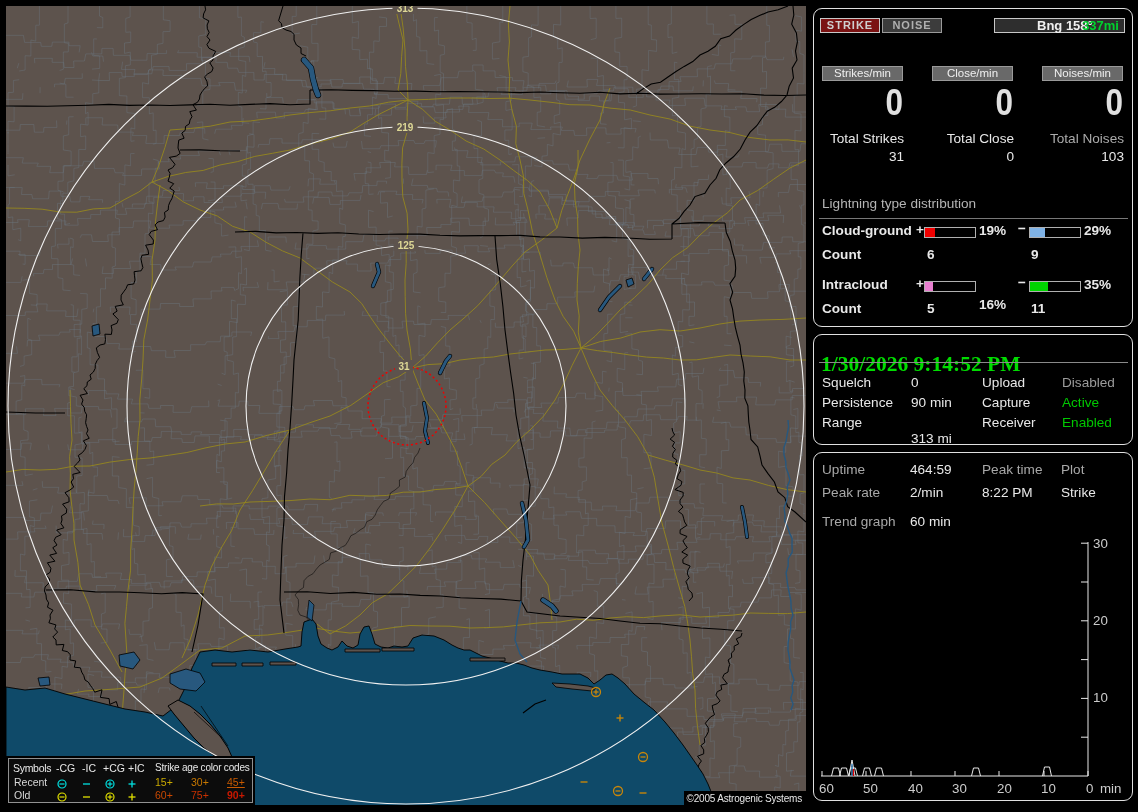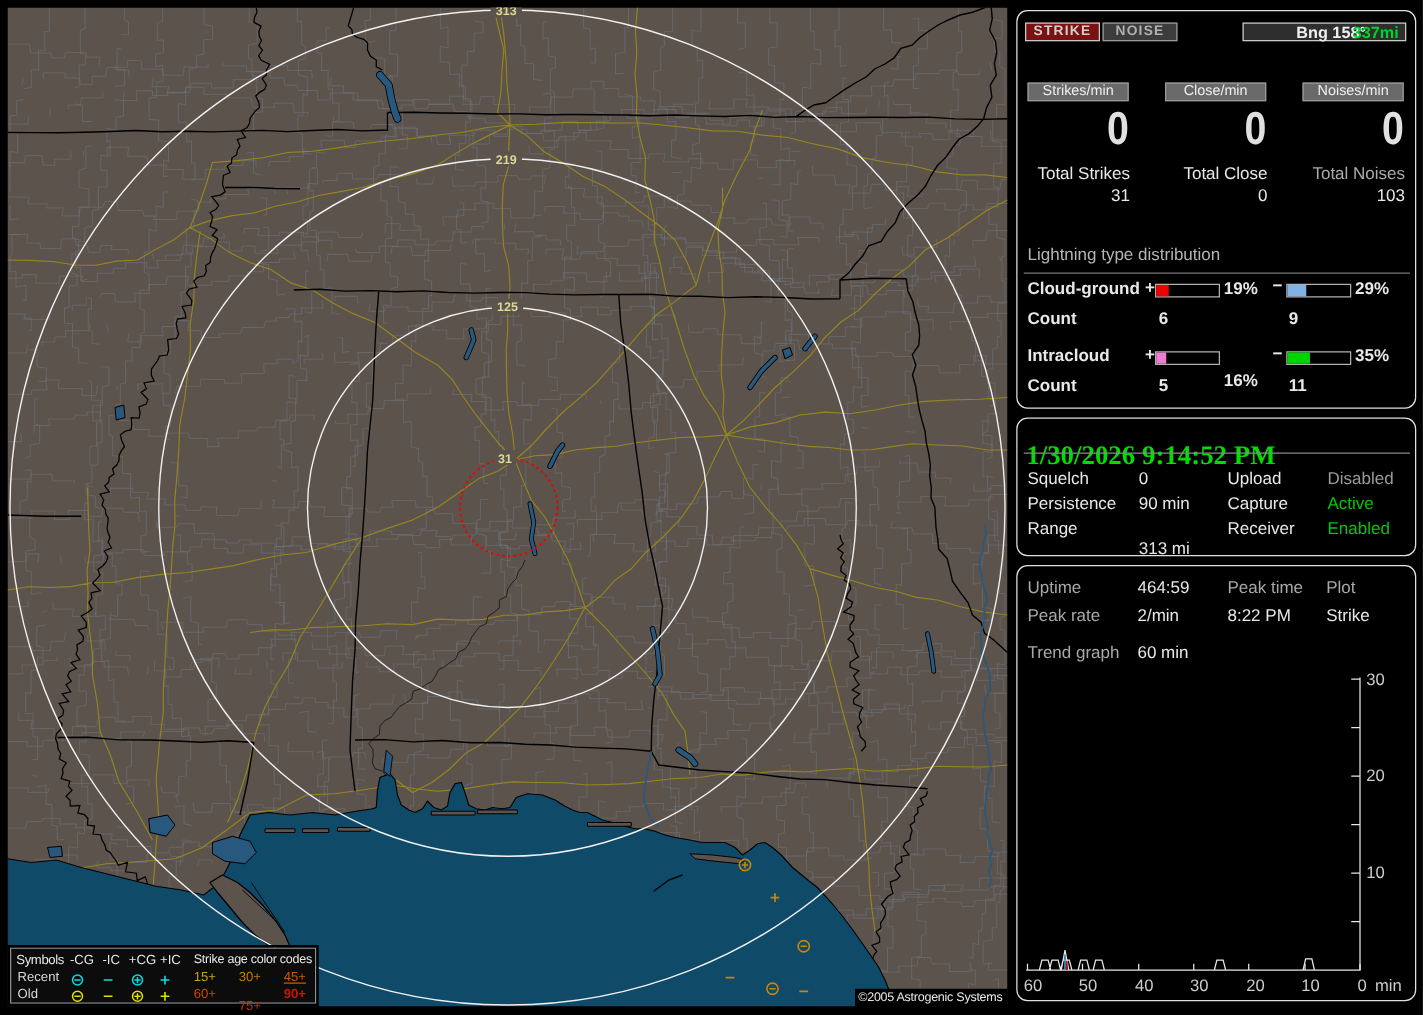--- a/index.html
+++ b/index.html
@@ -101,21 +101,21 @@
       <circle cx="9" cy="7" r="4" fill="none" stroke="#e0e000" stroke-width="1.2"></circle>
       <line x1="6.5" y1="7" x2="11.5" y2="7" stroke="#e0e000" stroke-width="1.2"></line>
       <line x1="30" y1="7" x2="37" y2="7" stroke="#e0e000" stroke-width="1.3"></line>
       <circle cx="57" cy="7" r="4" fill="none" stroke="#e0e000" stroke-width="1.2"></circle>
       <line x1="54.5" y1="7" x2="59.5" y2="7" stroke="#e0e000" stroke-width="1.2"></line>
       <line x1="57" y1="4.5" x2="57" y2="9.5" stroke="#e0e000" stroke-width="1.2"></line>
       <line x1="75.5" y1="7" x2="82.5" y2="7" stroke="#e0e000" stroke-width="1.3"></line>
       <line x1="79" y1="3.5" x2="79" y2="10.5" stroke="#e0e000" stroke-width="1.3"></line>
     </svg>
   <span class="abs" style="left:146px;top:30px;color:#c84800;">60+</span>
-  <span class="abs" style="left:182px;top:40px;color:#c83000;">75+</span>
+  <span class="abs" style="left:182px;top:30px;color:#c83000;">75+</span>
   <span class="abs" style="left:218px;top:30px;color:#c81800;font-weight:bold;">90+</span>
 </div>
 <div class="abs" style="left:684px;top:791px;width:122px;height:15px;background:#000;
   color:#e8e8e8;font-size:10px;letter-spacing:-0.2px;line-height:15px;white-space:nowrap;">&nbsp;©2005 Astrogenic Systems</div>
 
 <div class="panel" style="top:8px;height:317px;">
   <div class="abs" style="left:6px;top:9px;width:58px;height:13px;background:#7a1212;border:1px solid #c8c8c8;
     color:#cfcfcf;font-size:11px;font-weight:bold;text-align:center;line-height:13px;letter-spacing:1px;">STRIKE</div>
   <div class="abs" style="left:68px;top:9px;width:58px;height:13px;background:#3c3c3c;border:1px solid #9a9a9a;
     color:#b0b0b0;font-size:11px;font-weight:bold;text-align:center;line-height:13px;letter-spacing:1px;">NOISE</div>

